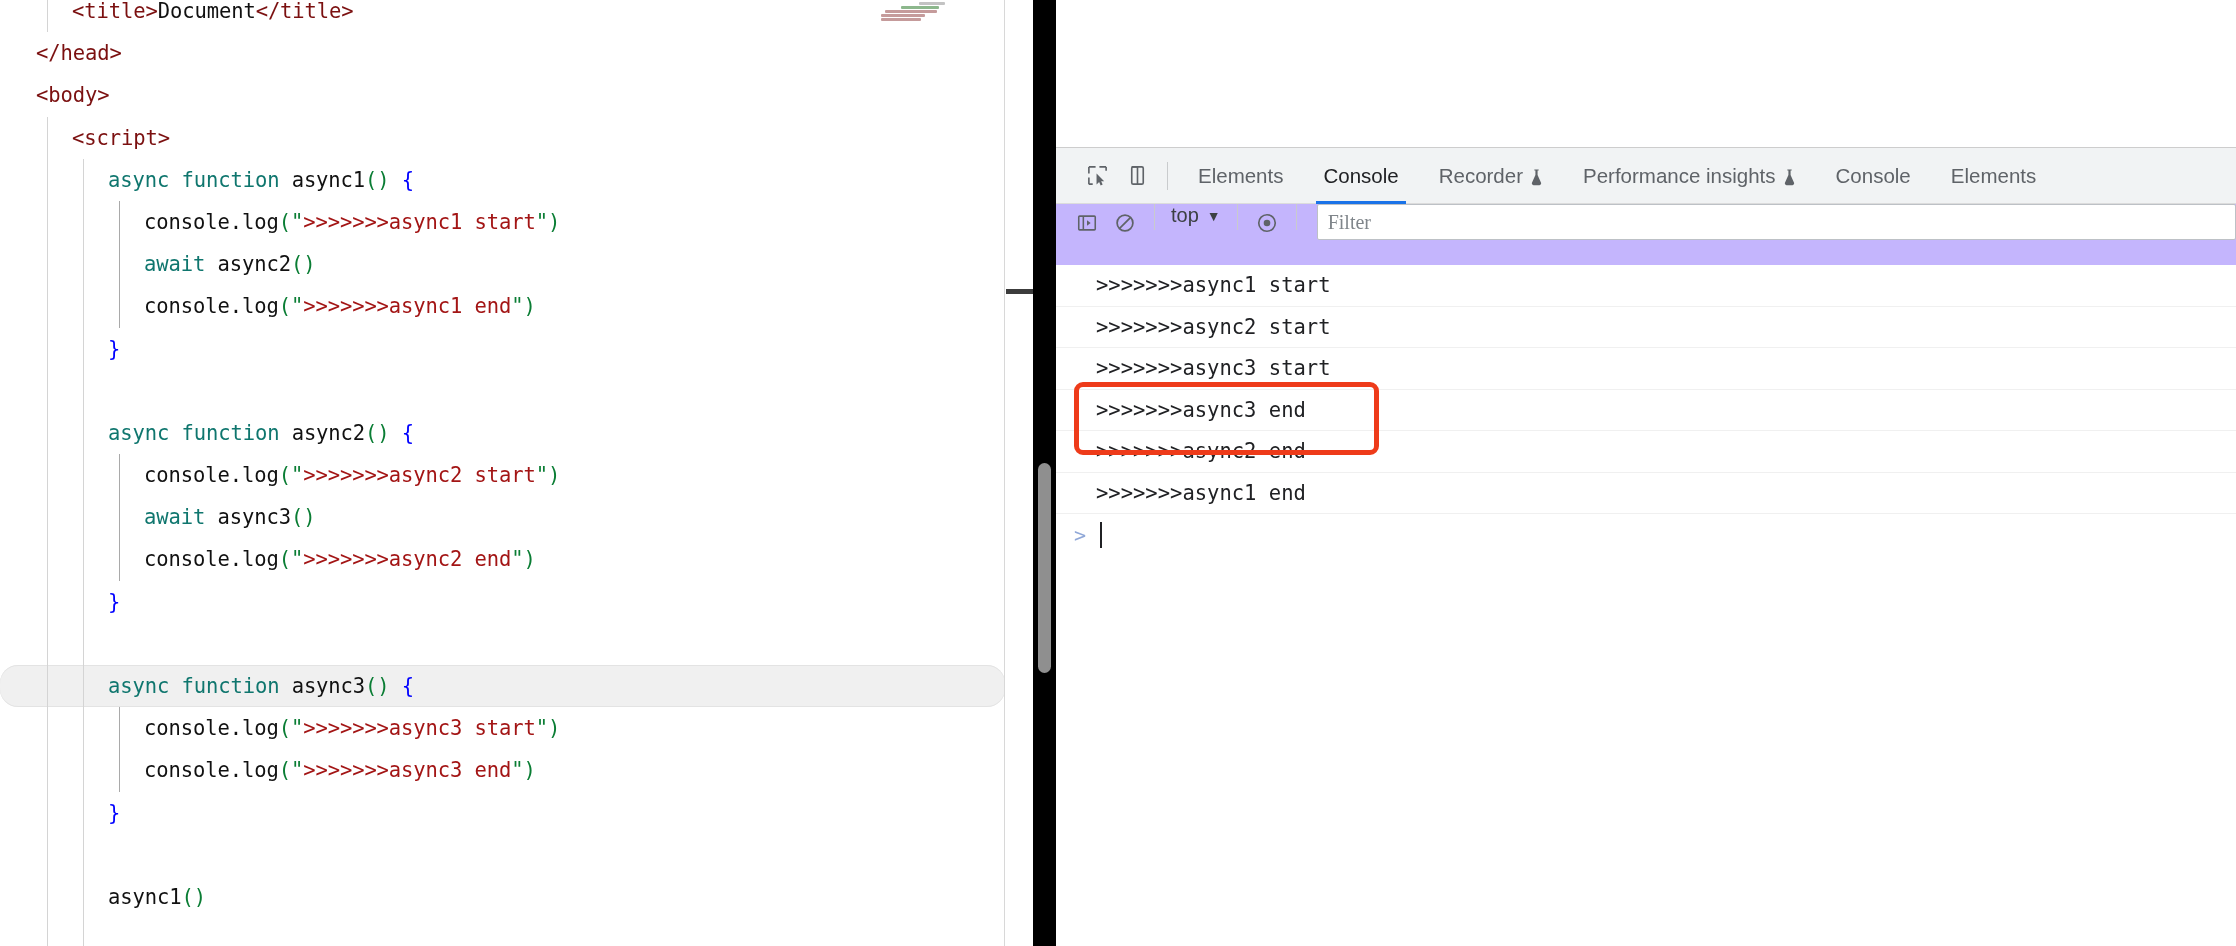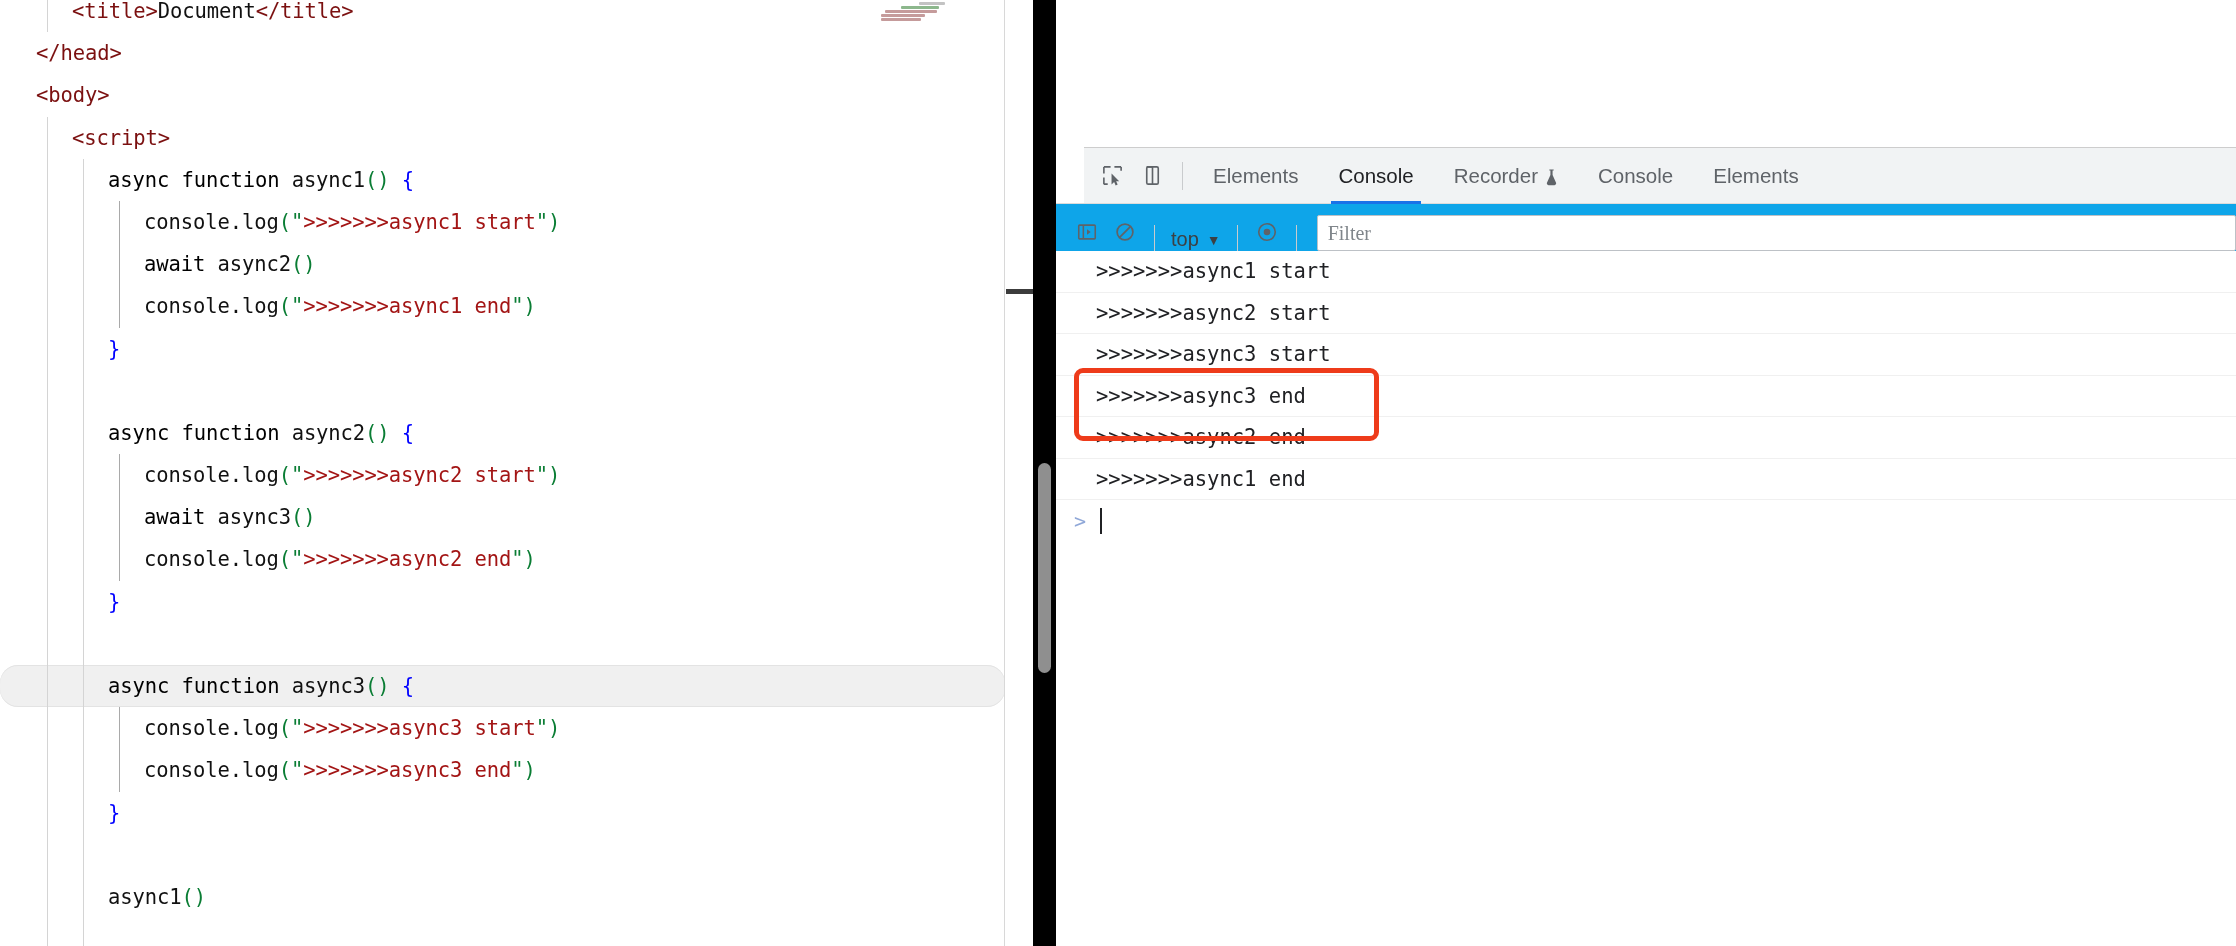--- a/index.html
+++ b/index.html
@@ -34,21 +34,21 @@
   
   .guide {
     position: absolute; top: 0; width: 1px; height: 42.2px;
     background: #d4d4d4;
   }
   .guide.g1 { left: 47px; }
   .guide.g2 { left: 83px; }
   .guide.g3 { left: 119px; background: #a9a9a9; }
 
   .tag  { color: #7b1010; }
-  .kw   { color: #000000; }
+  .kw   { color: #0f766e; }
   .ident{ color: #111111; }
   .paren{ color: #0a7d34; }
   .str  { color: #a31515; }
   .quote{ color: #0a7d34; }
   .plain{ color: #111111; margin-top: 25px; }
   .brace{ color: #0000ff; }
 
   
   .minimap {
     position: absolute; right: 18px; top: 2px;
@@ -84,22 +84,21 @@
     font-family: "Liberation Sans", sans-serif;
   }
   .dt-top-blank { height: 147px; background: #ffffff; }
 
   .dt-tabbar {
     position: relative;
     height: 56px;
     background: #f1f3f4;
     border-top: 1px solid #cdcdcd;
     display: flex; align-items: center;
-    padding-left: 8px;
-    margin-left: 28px;
+    padding-left: 21px;
   }
   .dt-iconbtn {
     width: 40px; height: 40px;
     display: flex; align-items: center; justify-content: center;
     color: #5f6368; cursor: pointer;
   }
   .dt-sep {
     width: 1px; height: 28px; background: #c9cbcd; margin: 0 10px;
   }
   .dt-tab {
@@ -111,24 +110,24 @@
     cursor: pointer; white-space: nowrap;
   }
   .dt-tab.active { color: #202124; }
   .dt-tab.active::after {
     content: ""; position: absolute; left: 13px; right: 13px; bottom: 0;
     height: 3px; background: #1a73e8;
   }
   .flask { display: inline-block; width: 13px; height: 18px; }
 
   .dt-toolbar {
-    height: 48px;
-    background: #0ea5e9;
+    height: 62px;
+    background: #c4b5fd;
     border-top: 1px solid #dcdcdc;
-    display: flex; align-items: flex-end;
+    display: flex; align-items: flex-start;
     padding-left: 12px; gap: 0;
   }
   .tb-item {
     display: flex; align-items: center; justify-content: center;
     height: 38px; min-width: 38px; color: #5f6368; cursor: pointer;
   }
   .tb-sep { width: 1px; height: 26px; background: #c9cbcd; margin: 0 10px; }
   .ctx-select {
     display: flex; align-items: center; gap: 8px;
     font-size: 20px; color: #3c4043; padding: 0 6px; cursor: pointer;
@@ -236,20 +235,28 @@
 
       <div class="dt-tab">
         <span>Recorder</span>
         <span class="flask">
           <svg width="13" height="18" viewBox="0 0 12 16" fill="#5f6368">
             <path d="M4 1h4v1H7v4.1l3.2 7.3c.4 1-.3 2.1-1.4 2.1H3.2c-1.1 0-1.8-1.1-1.4-2.1L5 6.1V2H4V1z"></path>
           </svg>
         </span>
       </div>
 
+      <div class="dt-tab">
+        <span>Performance insights</span>
+        <span class="flask">
+          <svg width="13" height="18" viewBox="0 0 12 16" fill="#5f6368">
+            <path d="M4 1h4v1H7v4.1l3.2 7.3c.4 1-.3 2.1-1.4 2.1H3.2c-1.1 0-1.8-1.1-1.4-2.1L5 6.1V2H4V1z"></path>
+          </svg>
+        </span>
+      </div>
 
       <div class="dt-tab">
         <span>Console</span>
       </div>
 
       <div class="dt-tab">
         <span>Elements</span>
       </div>
     </div>
 

